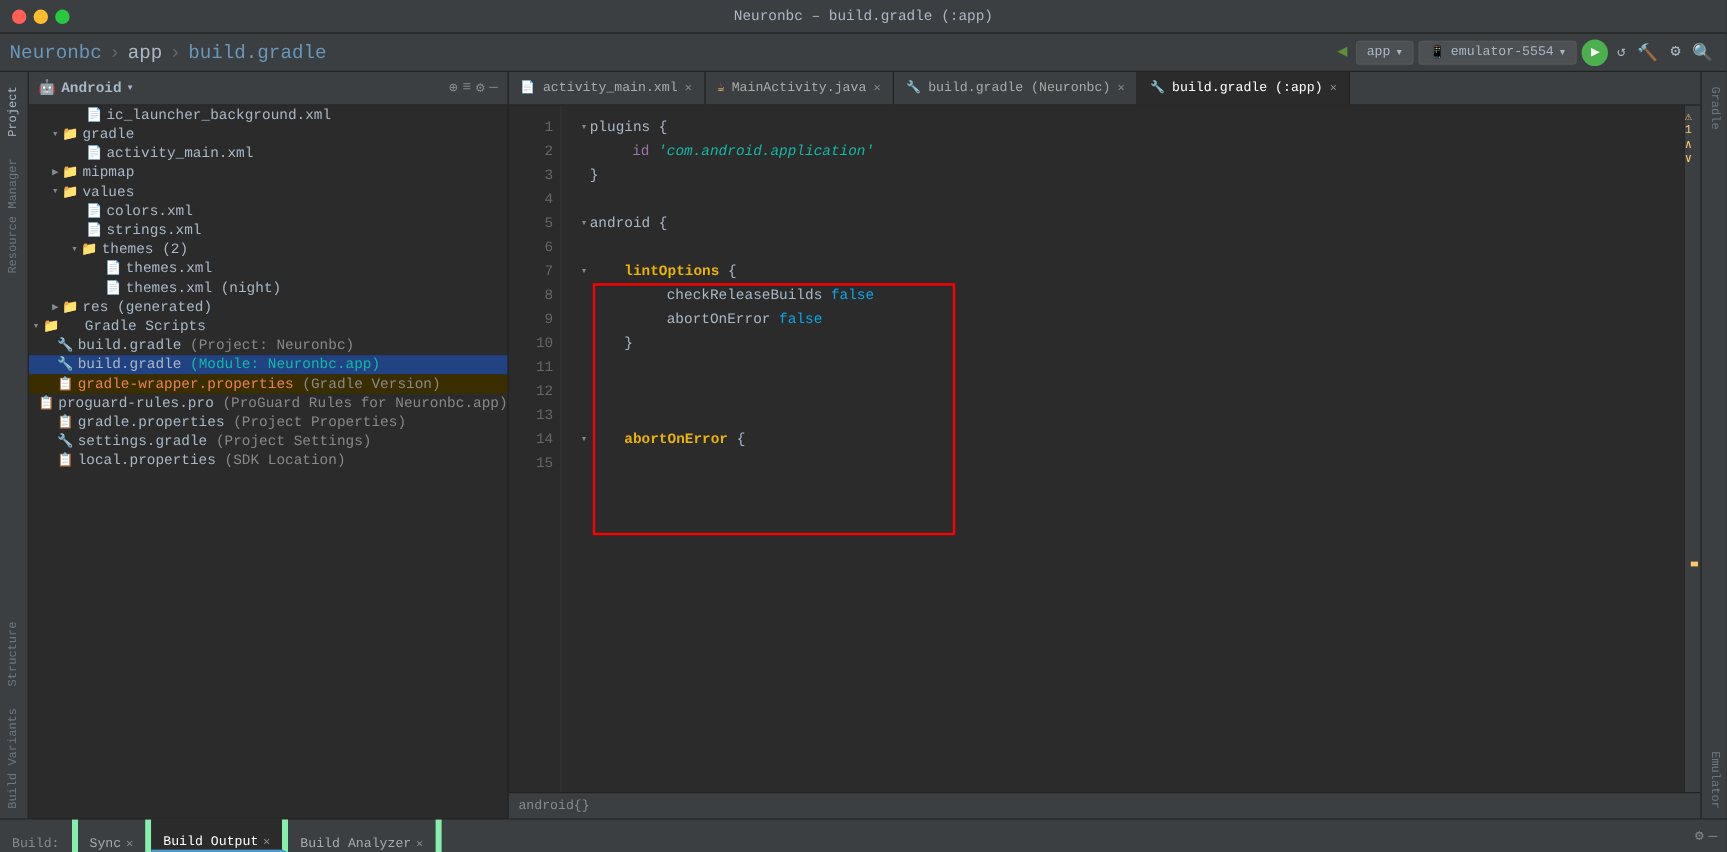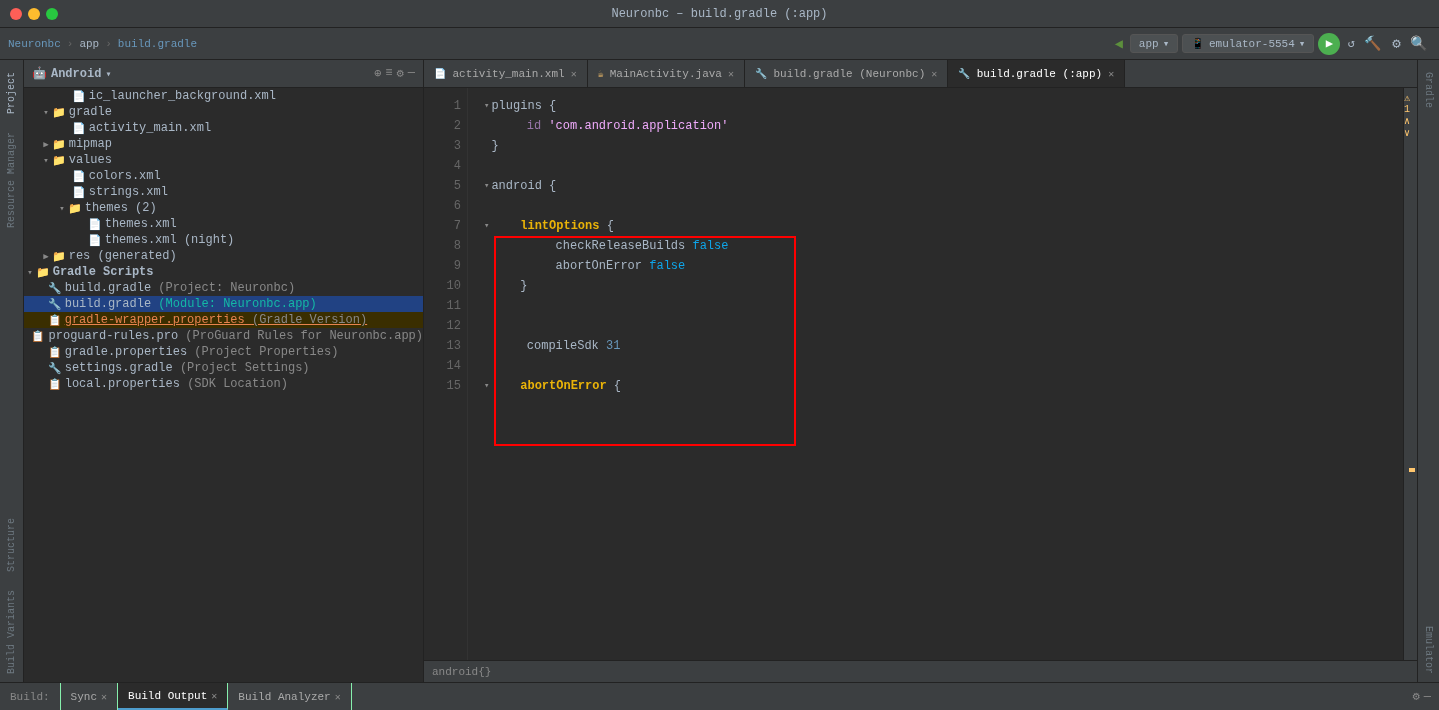--- a/index.html
+++ b/index.html
@@ -24,21 +24,21 @@
     
     #toolbar {
       height: 32px;
       background: #3c3f41;
       display: flex;
       align-items: center;
       padding: 0 8px;
       border-bottom: 1px solid #222;
       gap: 6px;
     }
-    .toolbar-breadcrumb { display: flex; align-items: center; gap: 4px; color: #a9b7c6; font-size: 11px; }
+    .toolbar-breadcrumb { display: flex; align-items: center; gap: 4px; color: #a9b7c6; font-size: 16px; }
     .toolbar-sep { color: #666; margin: 0 2px; }
     .toolbar-right { margin-left: auto; display: flex; align-items: center; gap: 4px; }
     .toolbar-btn {
       background: #4c5052;
       border: 1px solid #555;
       color: #a9b7c6;
       border-radius: 3px;
       padding: 2px 8px;
       font-size: 11px;
       cursor: pointer;
@@ -85,21 +85,21 @@
     .filetree-header-title { font-size: 12px; color: #a9b7c6; font-weight: bold; display: flex; align-items: center; gap: 4px; }
     .filetree-header-icons { margin-left: auto; display: flex; gap: 4px; color: #888; }
 
     .tree-item { display: flex; align-items: center; padding: 1px 0; cursor: pointer; white-space: nowrap; }
     .tree-item.selected { background: #214283; }
     .tree-indent { display: inline-block; }
     .tree-arrow { color: #888; font-size: 9px; width: 12px; display: inline-block; text-align: center; }
     .tree-icon { margin-right: 3px; font-size: 11px; }
     .tree-label { font-size: 12px; }
     .tree-label-muted { color: #888; font-size: 12px; }
-    .tree-label-orange { color: #e8834e; text-decoration: underline; }
+    .tree-label-orange { color: #e8834e; }
 
     
     #editor-area { flex: 1; display: flex; flex-direction: column; background: #2b2b2b; }
 
     
     #tab-bar {
       height: 28px;
       background: #3c3f41;
       display: flex;
       align-items: stretch;
@@ -137,21 +137,21 @@
     }
     #code-content {
       flex: 1;
       padding: 8px 0 0 16px;
       font-size: 12px;
       line-height: 20px;
       overflow: auto;
       position: relative;
     }
     .code-line { height: 20px; white-space: pre; display: flex; align-items: center; }
-    .str { color: #f0abfc; }
+    .str { color: #14b8a6; font-style: italic; }
     .num { color: #6897bb; }
     .fn { color: #eab308; font-weight: bold; }
     .bool-kw { color: #0ea5e9; }
     .fold-arrow { color: #888; font-size: 9px; margin-right: 2px; cursor: pointer; }
 
     
     .red-box {
       position: absolute;
       border: 2px solid red;
       pointer-events: none;
@@ -176,27 +176,27 @@
     }
     #bottom-tabs {
       height: 28px;
       background: #3c3f41;
       display: flex;
       align-items: stretch;
       border-bottom: 1px solid #222;
     }
     .bottom-tab {
       display: flex;
-      align-items: center;
+      align-items: flex-end;
       padding: 0 10px;
       cursor: pointer;
       font-size: 11px;
       color: #aaa;
       gap: 4px;
-      border-right: 1px solid #86efac;
+      border-right: 5px solid #86efac;
     }
     .bottom-tab.active { background: #2b2b2b; color: #fff; border-bottom: 2px solid #4e9ccc; }
     .bottom-tab-close { color: #888; font-size: 10px; }
     .bottom-right-icons { margin-left: auto; display: flex; align-items: center; gap: 4px; padding: 0 8px; }
 
     
     #right-tabs {
       width: 22px;
       background: #3c3f41;
       border-left: 1px solid #222;
@@ -336,21 +336,21 @@
     <div class="tree-item">
       <span class="tree-indent" style="width:16px;"></span>
       <span class="tree-arrow">▶</span>
       <span class="tree-icon">📁</span>
       <span class="tree-label">res (generated)</span>
     </div>
     <div class="tree-item">
       <span class="tree-indent" style="width:0px;"></span>
       <span class="tree-arrow">▾</span>
       <span class="tree-icon">📁</span>
-      <span class="tree-label" style="font-weight:bold;">Gradle Scripts</span>
+      <span class="tree-label" style="font-weight:normal;margin-left:18px;">Gradle Scripts</span>
     </div>
     <div class="tree-item">
       <span class="tree-indent" style="width:24px;"></span>
       <span class="tree-icon gradle-icon">🔧</span>
       <span class="tree-label">build.gradle <span class="tree-label-muted">(Project: Neuronbc)</span></span>
     </div>
     <div class="tree-item selected">
       <span class="tree-indent" style="width:24px;"></span>
       <span class="tree-icon gradle-icon">🔧</span>
       <span class="tree-label">build.gradle <span style="color:#14b8a6;">(Module: Neuronbc.app)</span></span>
@@ -435,21 +435,20 @@
           <div class="code-line"><span class="fold-arrow" style="visibility:hidden;">▾</span><span>}</span></div>
           <div class="code-line"></div>
           <div class="code-line"><span class="fold-arrow">▾</span><span>android {</span></div>
           <div class="code-line"></div>
           <div class="code-line"><span class="fold-arrow">▾</span><span>    <span class="fn">lintOptions</span> {</span></div>
           <div class="code-line"><span style="margin-left:14px;"></span><span>        checkReleaseBuilds </span><span class="bool-kw">false</span></div>
           <div class="code-line"><span style="margin-left:14px;"></span><span>        abortOnError </span><span class="bool-kw">false</span></div>
           <div class="code-line"><span class="fold-arrow" style="visibility:hidden;">▾</span><span>    }</span></div>
           <div class="code-line"></div>
           <div class="code-line"></div>
-          <div class="code-line"><span style="margin-left:14px;"></span><span>    compileSdk </span><span class="num">31</span></div>
           <div class="code-line"></div>
           <div class="code-line"><span class="fold-arrow">▾</span><span>    <span class="fn">abortOnError</span> {</span></div>
         </div>
       </div>
 
       <div id="editor-right">
         <div class="warning-indicator" style="top: 4px;">⚠ 1 ∧ ∨</div>
         <div style="position:absolute; right:2px; top:380px; width:6px; height:4px; background:#ffc66d;"></div>
       </div>
     </div>

